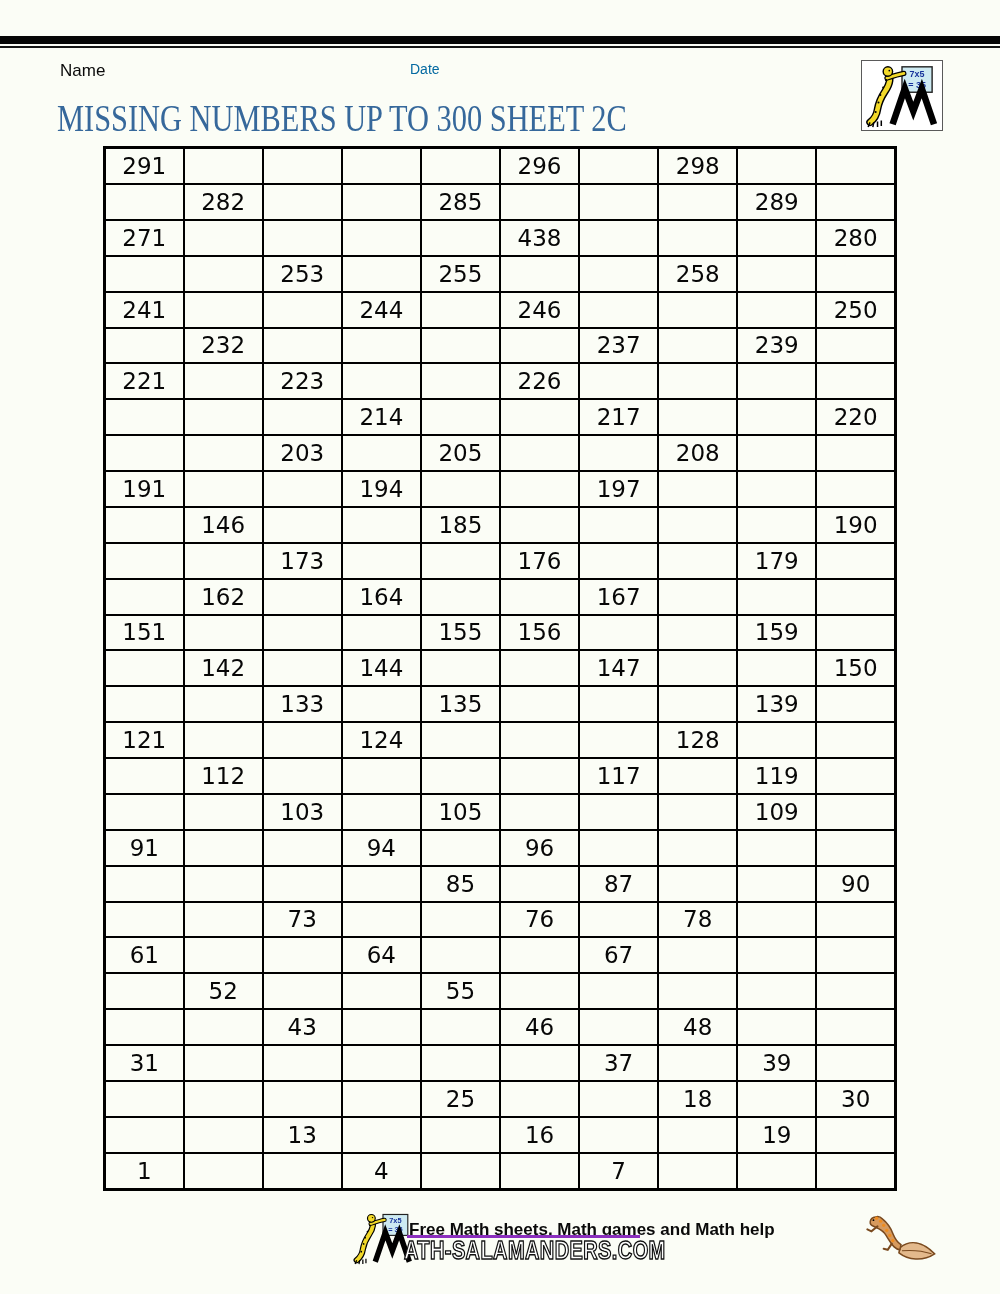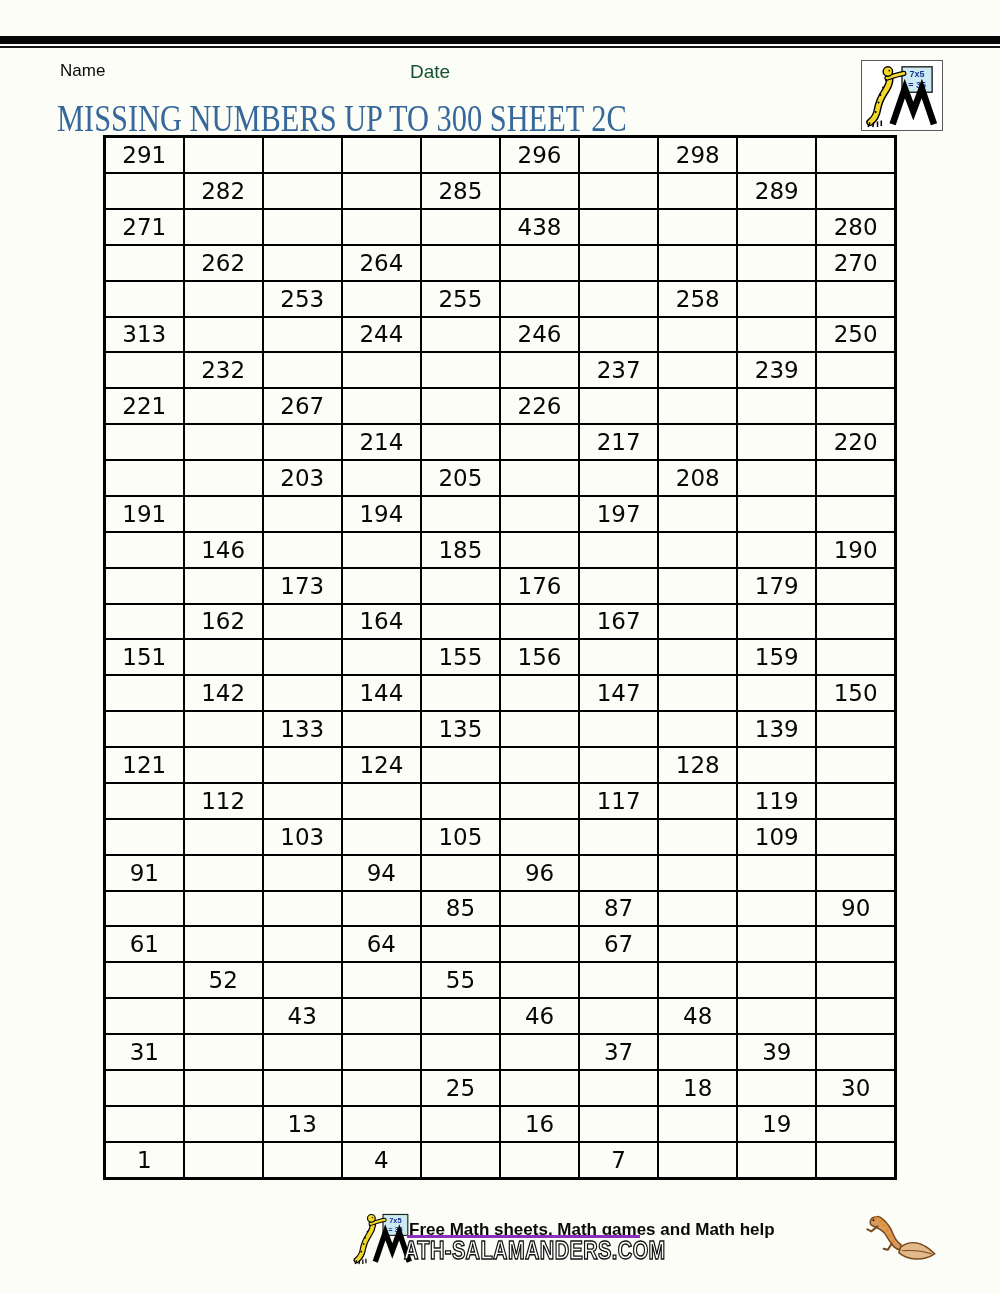--- a/index.html
+++ b/index.html
@@ -4,32 +4,32 @@
 <style>
   * { margin:0; padding:0; box-sizing:border-box; }
   html,body { width:1000px; }
   body { font-family:"Liberation Sans", sans-serif; }
   .page { position:relative; width:1000px; height:1294px; background:#fbfdf6; overflow:hidden;padding-left:40px; }
 
   .rule-thick { position:absolute; left:0; top:36px; width:100%; height:8px; background:#060606; }
   .rule-thin  { position:absolute; left:0; top:46px; width:100%; height:2px; background:#151515; }
 
   .name-label { position:absolute; left:60px;  top:61px; font-size:17px; color:#0a0a0a; }
-  .date-label { position:absolute; left:410px; top:61px; font-size:19px; color:#14532d; }
+  .date-label { position:absolute; left:410px; top:61px; font-size:14px; color:#0369a1; }
 
   .title { position:absolute; left:57px; top:99px; font-family:"Liberation Serif", serif;
            font-weight:500; font-size:38px; line-height:1.0; color:var(--title-blue,#36689b);
            transform:scaleX(0.80); transform-origin:left top; white-space:nowrap; }
 
   .corner-logo { position:absolute; left:861px; top:60px; width:82px; height:71px;
                  background:#ffffff; border:1px solid #5a5a5a;
                  display:flex; align-items:center; justify-content:center; }
   .corner-logo svg { width:76px; height:64px; }
 
-  table.grid { position:absolute; left:103px; top:135px; width:794px; height:1045px;
+  table.grid { position:absolute; left:103px; top:146px; width:794px; height:1045px;
                border-collapse:collapse; table-layout:fixed; border:3px solid #000; }
   table.grid td { border:2px solid #000; text-align:center; vertical-align:middle;
                   font-family:"DejaVu Sans", sans-serif; font-size:23px; color:#070707;
                   padding:0; overflow:hidden; }
 
   .footer-icon { position:absolute; left:352px; top:1212px; width:62px; height:53px; }
   .tagline { position:absolute; left:409px; top:1220px; font-size:17px; font-weight:700;
              color:#0a0a0a; white-space:nowrap; }
   .purple-line { position:absolute; left:407px; top:1235px; width:233px; height:3px;
                  background:var(--footer-purple,#8b2fbe); }
@@ -114,44 +114,32 @@
           <td></td>
           <td></td>
           <td>438</td>
           <td></td>
           <td></td>
           <td></td>
           <td>280</td>
         </tr>
         <tr>
           <td></td>
-          <td>262</td>
-          <td></td>
-          <td>264</td>
-          <td></td>
-          <td></td>
-          <td></td>
-          <td></td>
-          <td></td>
-          <td>270</td>
-        </tr>
-        <tr>
-          <td></td>
           <td></td>
           <td>253</td>
           <td></td>
           <td>255</td>
           <td></td>
           <td></td>
           <td>258</td>
           <td></td>
           <td></td>
         </tr>
         <tr>
-          <td>313</td>
+          <td>241</td>
           <td></td>
           <td></td>
           <td>244</td>
           <td></td>
           <td>246</td>
           <td></td>
           <td></td>
           <td></td>
           <td>250</td>
         </tr>
@@ -163,21 +151,21 @@
           <td></td>
           <td></td>
           <td>237</td>
           <td></td>
           <td>239</td>
           <td></td>
         </tr>
         <tr>
           <td>221</td>
           <td></td>
-          <td>267</td>
+          <td>223</td>
           <td></td>
           <td></td>
           <td>226</td>
           <td></td>
           <td></td>
           <td></td>
           <td></td>
         </tr>
         <tr>
           <td></td>
@@ -339,20 +327,32 @@
           <td></td>
           <td></td>
           <td></td>
           <td></td>
           <td>85</td>
           <td></td>
           <td>87</td>
           <td></td>
           <td></td>
           <td>90</td>
+        </tr>
+        <tr>
+          <td></td>
+          <td></td>
+          <td>73</td>
+          <td></td>
+          <td></td>
+          <td>76</td>
+          <td></td>
+          <td>78</td>
+          <td></td>
+          <td></td>
         </tr>
         <tr>
           <td>61</td>
           <td></td>
           <td></td>
           <td>64</td>
           <td></td>
           <td></td>
           <td>67</td>
           <td></td>

